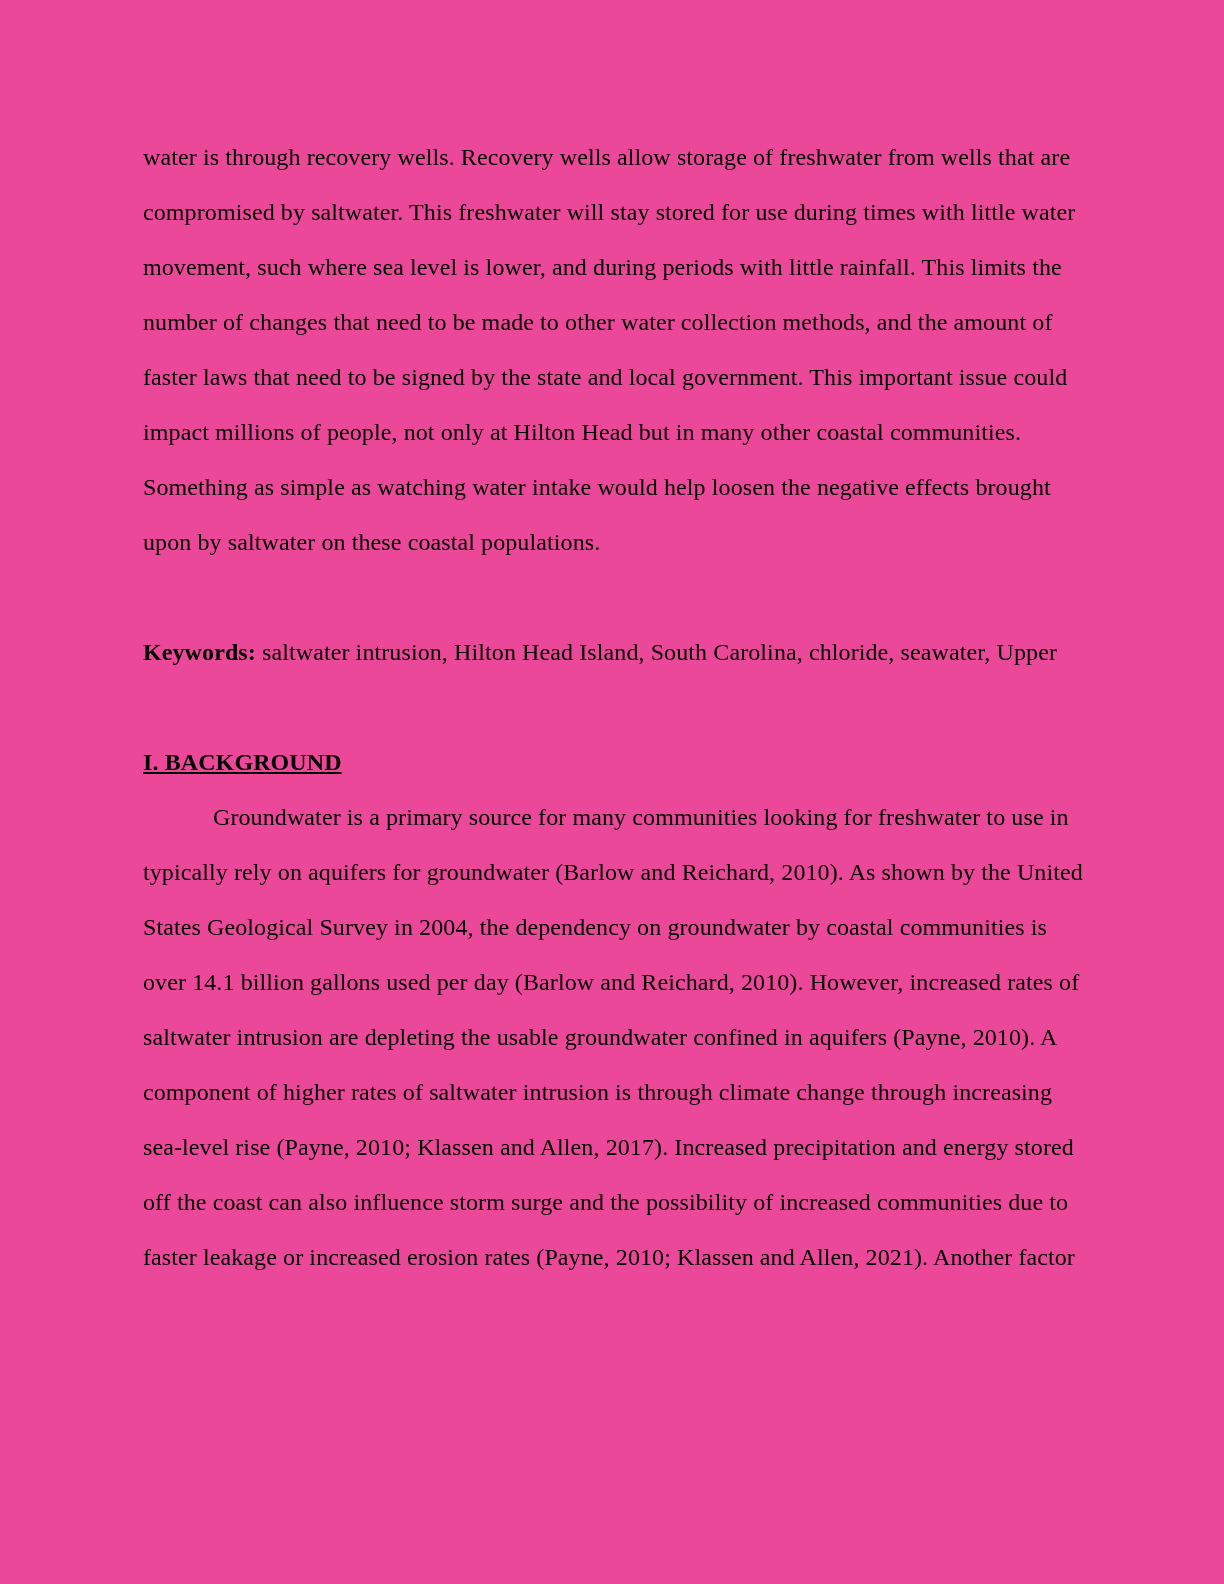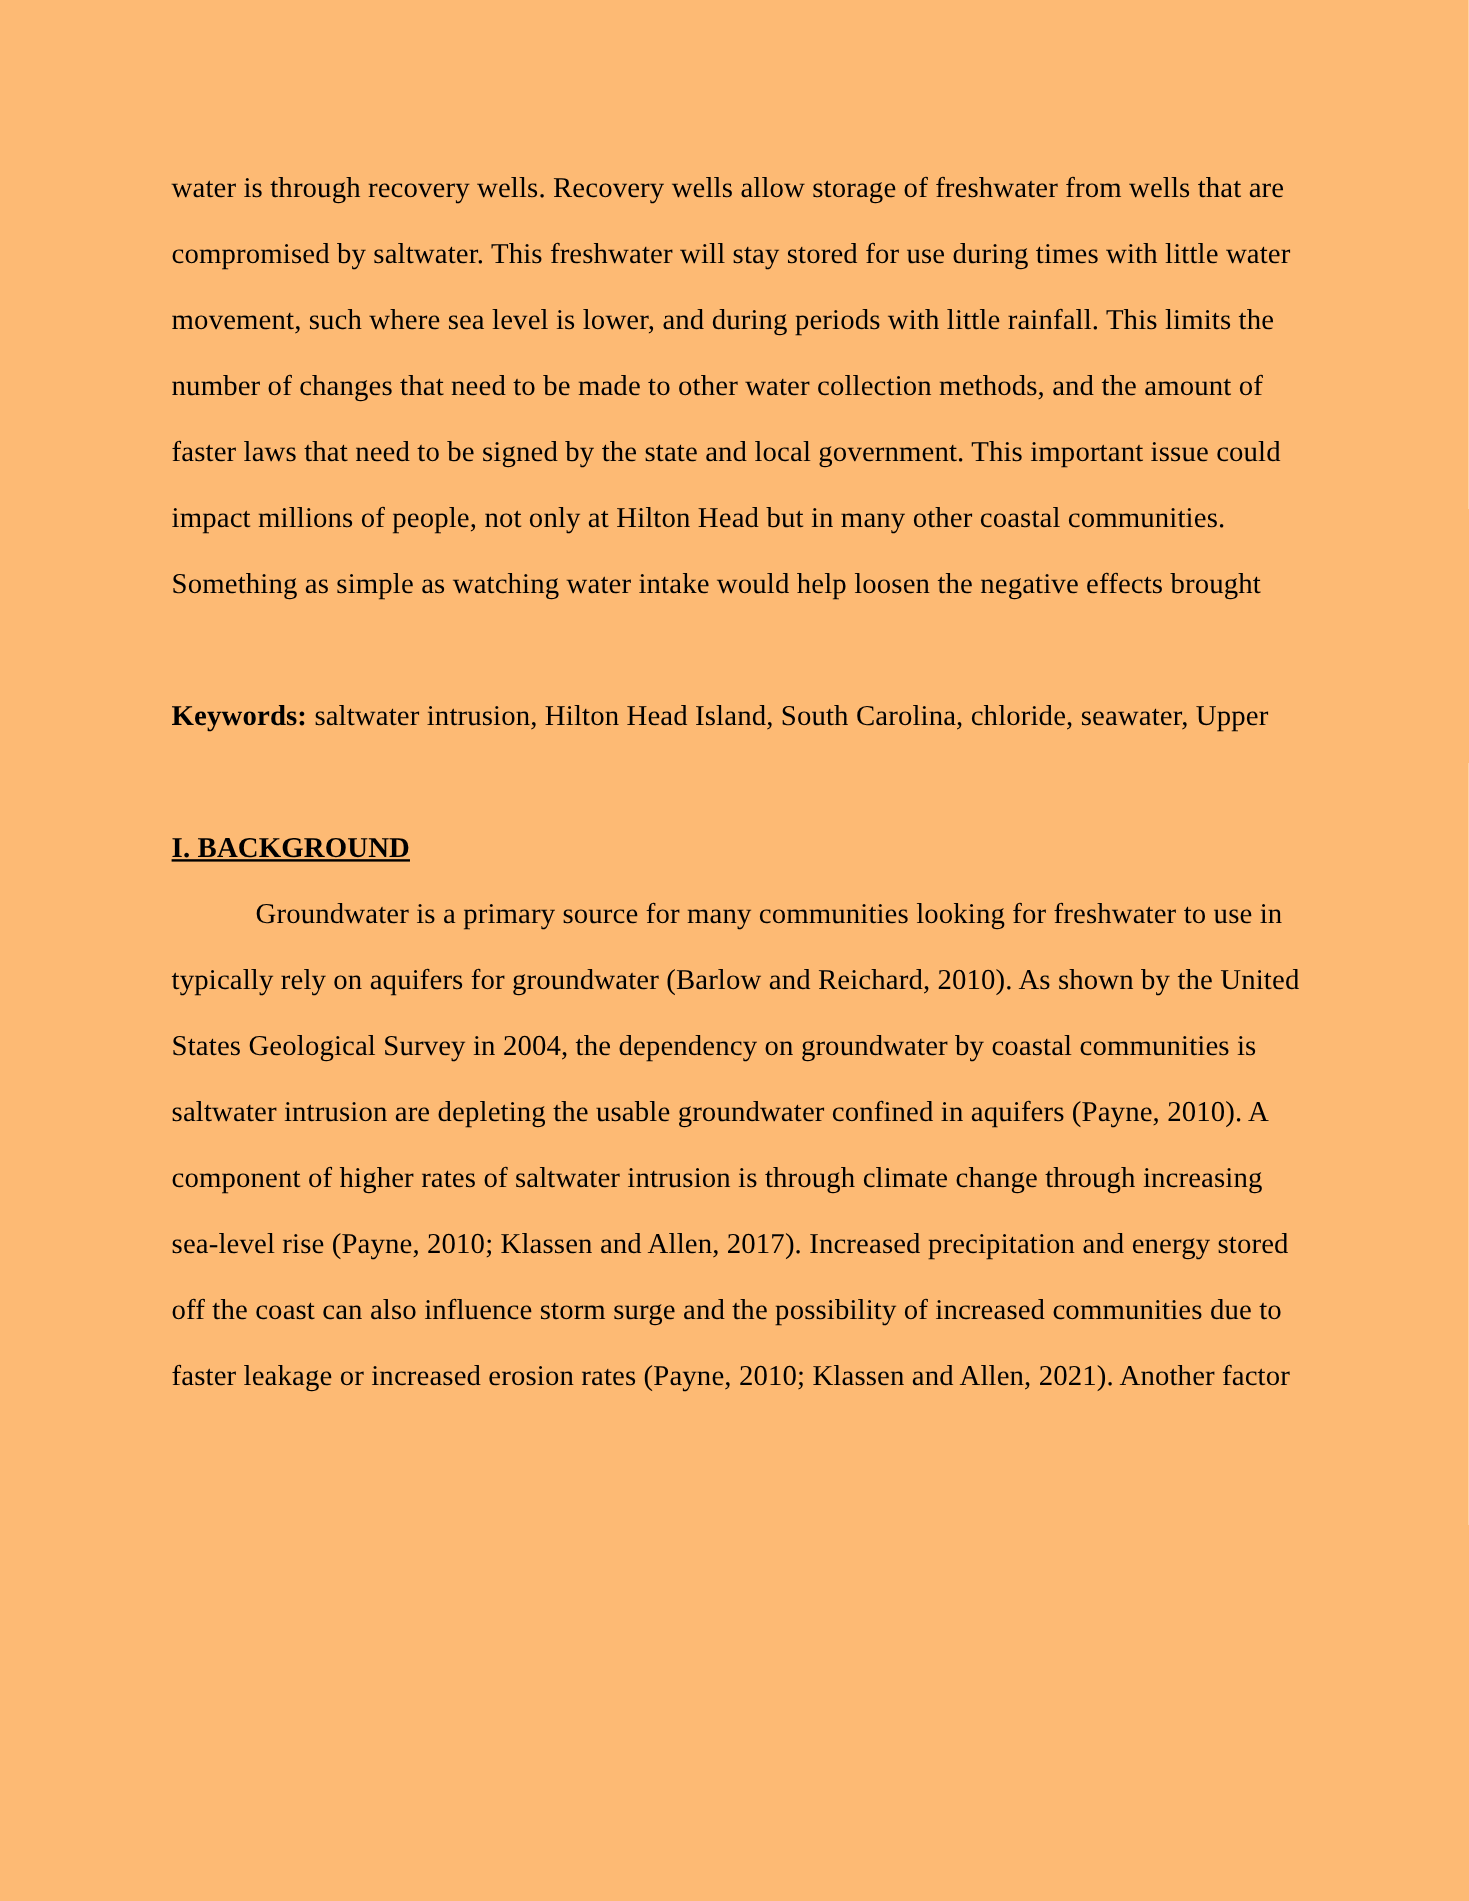--- a/index.html
+++ b/index.html
@@ -4,21 +4,21 @@
 <style>
   html, body {
     margin: 0;
     padding: 0;
     background: #ffffff;
   }
   .doc-page {
     position: relative;
     width: 1224px;
     height: 1584px;
-    background: #fdba74;
+    background: #ec4899;
     color: #000000;
     font-family: "Liberation Serif", "DejaVu Serif", serif;
     font-size: 24px;
     box-sizing: border-box;
     padding: 130px 143px 0 143px;
     overflow: hidden;
   }
   .line {
     display: block;
     height: 55px;
@@ -47,36 +47,38 @@
 <div class="doc-page">
 
   <div>
     <div class="line">water is through recovery wells. Recovery wells allow storage of freshwater from wells that are</div>
     <div class="line">compromised by saltwater. This freshwater will stay stored for use during times with little water</div>
     <div class="line">movement, such where sea level is lower, and during periods with little rainfall. This limits the</div>
     <div class="line">number of changes that need to be made to other water collection methods, and the amount of</div>
     <div class="line">faster laws that need to be signed by the state and local government. This important issue could</div>
     <div class="line">impact millions of people, not only at Hilton Head but in many other coastal communities.</div>
     <div class="line">Something as simple as watching water intake would help loosen the negative effects brought</div>
+    <div class="line">upon by saltwater on these coastal populations.</div>
   </div>
 
   <div class="blank-line"></div>
 
   <div>
     <div class="line"><span class="bold">Keywords:</span><span> saltwater intrusion, Hilton Head Island, South Carolina, chloride, seawater, Upper</span></div>
   </div>
 
   <div class="blank-line"></div>
 
   <div class="line heading">I. BACKGROUND</div>
 
   <div>
     <div class="line indent-first">Groundwater is a primary source for many communities looking for freshwater to use in</div>
     <div class="line">typically rely on aquifers for groundwater (Barlow and Reichard, 2010). As shown by the United</div>
     <div class="line">States Geological Survey in 2004, the dependency on groundwater by coastal communities is</div>
+    <div class="line">over 14.1 billion gallons used per day (Barlow and Reichard, 2010). However, increased rates of</div>
     <div class="line">saltwater intrusion are depleting the usable groundwater confined in aquifers (Payne, 2010). A</div>
     <div class="line">component of higher rates of saltwater intrusion is through climate change through increasing</div>
     <div class="line">sea-level rise (Payne, 2010; Klassen and Allen, 2017). Increased precipitation and energy stored</div>
     <div class="line">off the coast can also influence storm surge and the possibility of increased communities due to</div>
     <div class="line">faster leakage or increased erosion rates (Payne, 2010; Klassen and Allen, 2021). Another factor</div>
   </div>
 
 </div>
 
 </body></html>

